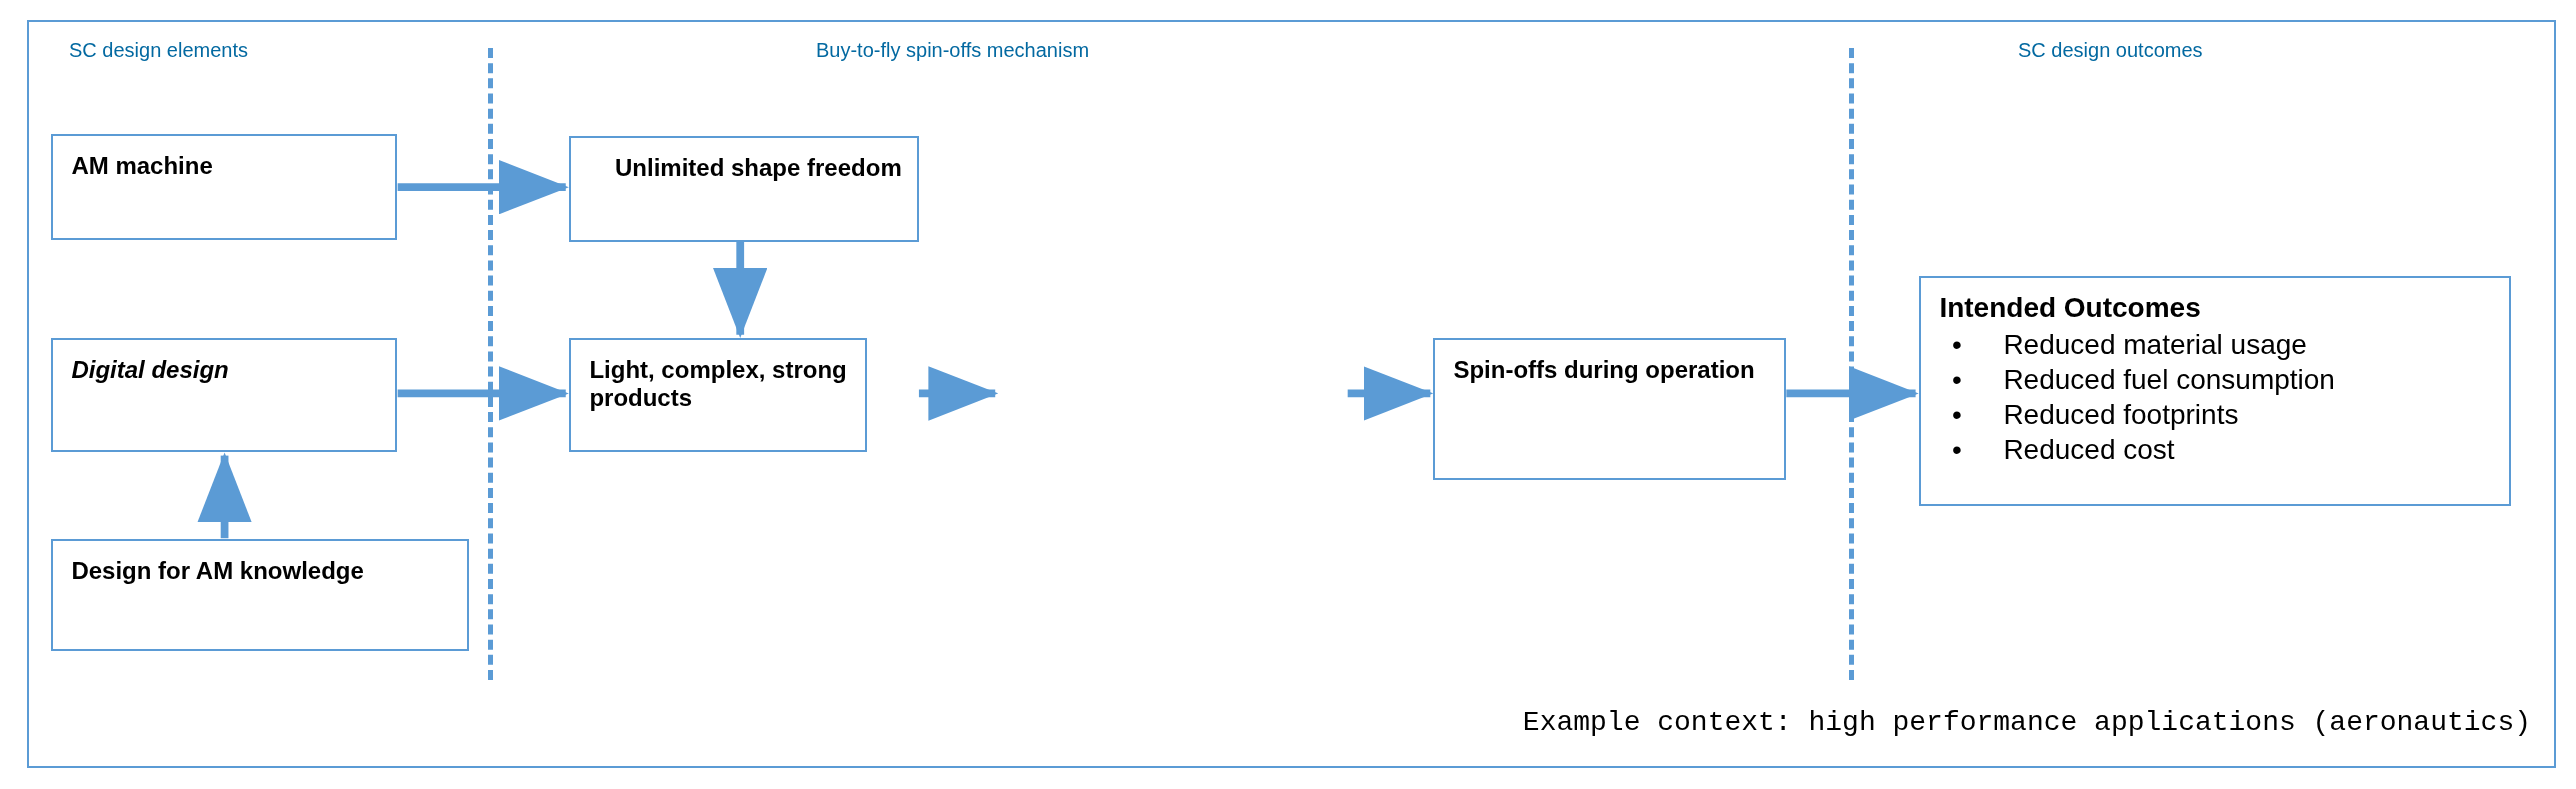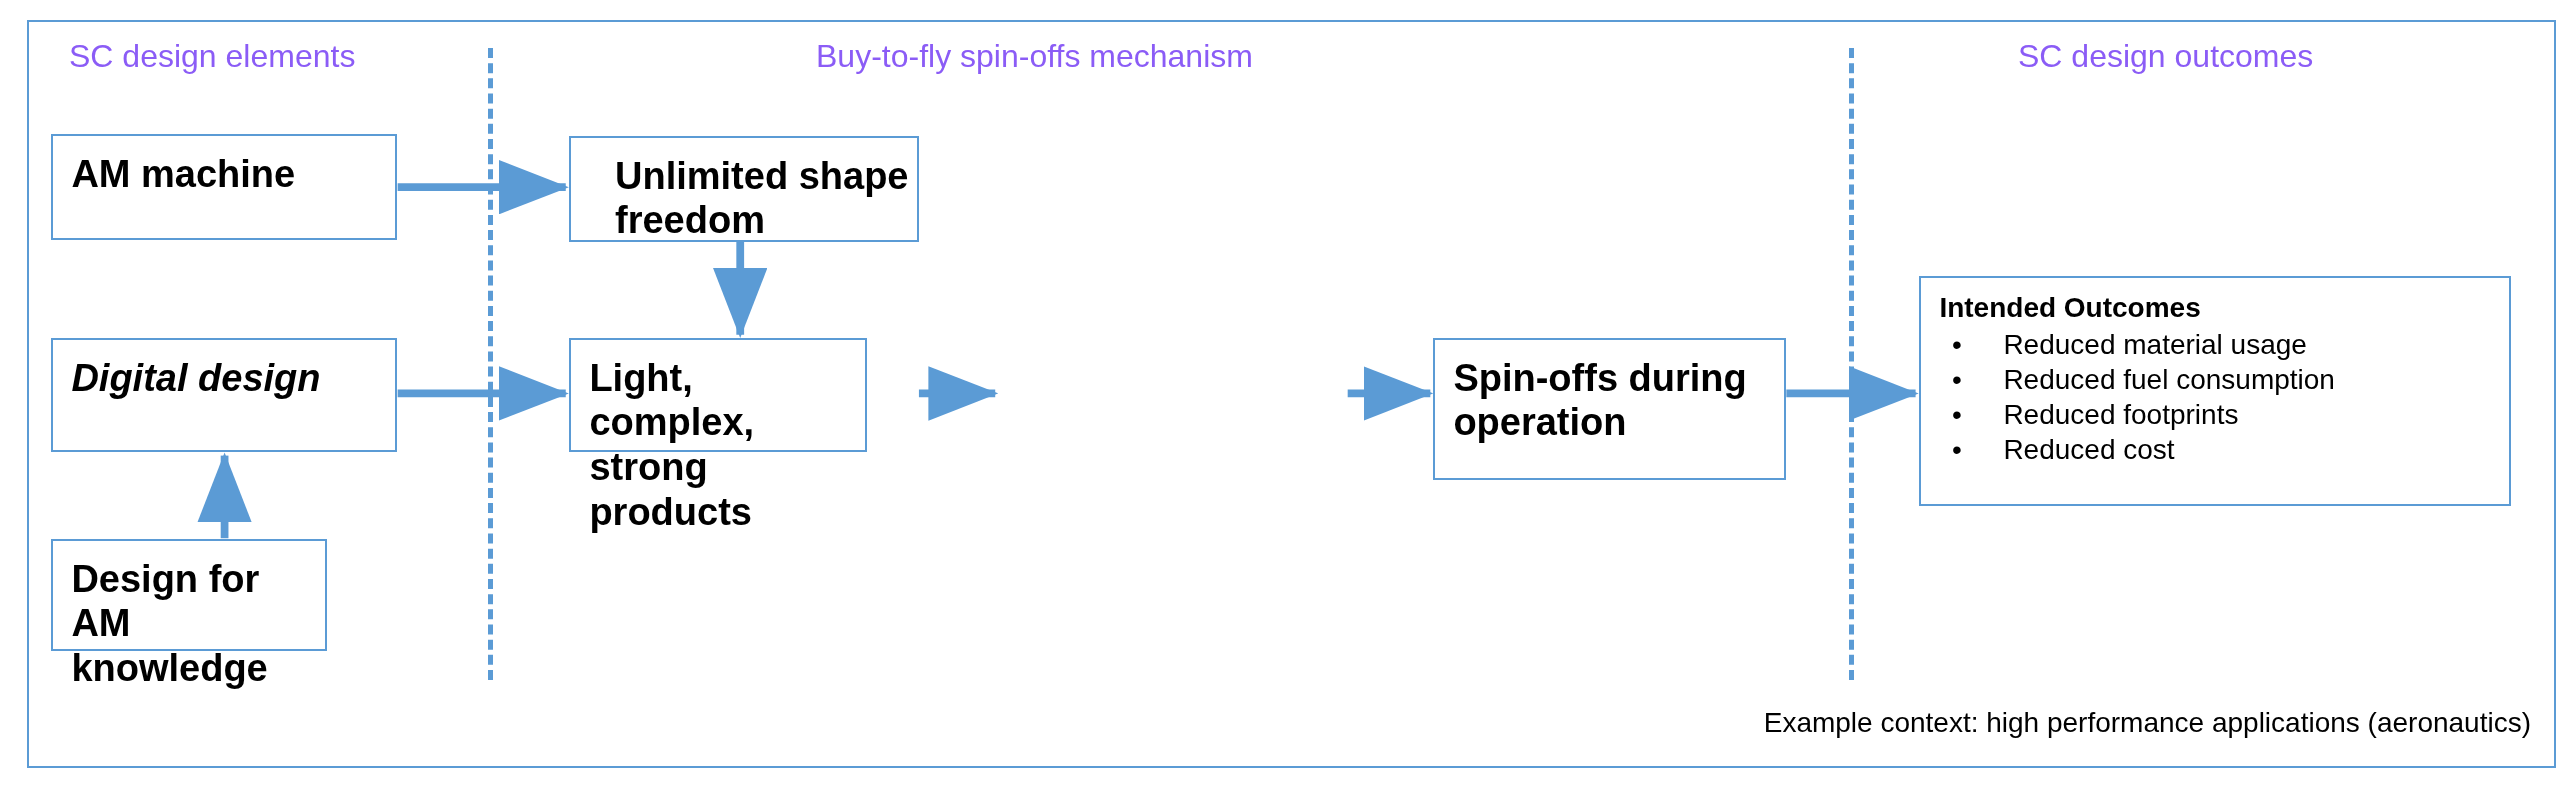--- a/index.html
+++ b/index.html
@@ -30,22 +30,22 @@
     width: 2529px;
     height: 748px;
     border: 2.8px solid #5B9BD5;
     box-sizing: border-box;
     background: #ffffff;
   }
 
   
   .col-header {
     position: absolute;
-    font-size: 32px;
-    color: #8b5cf6;
+    font-size: 20px;
+    color: #0369a1;
     font-weight: normal;
     white-space: nowrap;
     line-height: 1;
   }
   #header-sc-design-elements { left: 69px;  top: 40px; }
   #header-buy-to-fly        { left: 816px; top: 40px; }
   #header-sc-design-outcomes{ left: 2018px; top: 40px; }
 
   
   .divider {
@@ -57,30 +57,30 @@
   }
   #divider-left  { left: 488px; }
   #divider-right { left: 1849px; }
 
   
   .node-box {
     position: absolute;
     box-sizing: border-box;
     border: 2.8px solid #5B9BD5;
     background: #ffffff;
-    font-size: 38px;
+    font-size: 24px;
     font-weight: bold;
     color: #000000;
     line-height: 1.18;
     padding: 15.5px 0 0 18.4px;
   }
 
   #box-am-machine        { left: 51px;  top: 134px; width: 346px; height: 106px; }
   #box-digital-design    { left: 51px;  top: 338px; width: 346px; height: 114px; font-style: italic; }
-  #box-dfam-knowledge    { left: 51px;  top: 539px; width: 276px; height: 112px; }
+  #box-dfam-knowledge    { left: 51px;  top: 539px; width: 418px; height: 112px; }
   #box-unlimited-shape   { left: 569px; top: 136px; width: 350px; height: 106px; padding-left: 44px; }
   #box-light-complex     { left: 569px; top: 338px; width: 298px; height: 114px; }
   #box-improved-ratio    { left: 998px;top: 338px; width: 350px; height: 114px; }
   #box-spinoffs          { left: 1433px;top: 338px; width: 353px; height: 142px; }
 
   
   #box-intended-outcomes {
     position: absolute;
     left: 1919px;
     top: 276px;
@@ -121,20 +121,21 @@
 
   
   #footer-caption {
     position: absolute;
     right: 45px;
     top: 707px;
     font-size: 28px;
     color: #000000;
     font-weight: normal;
     white-space: nowrap;
+    font-family: Liberation Mono, monospace;
   }
 
   
   #connectors {
     position: absolute;
     left: 0;
     top: 0;
     width: 2576px;
     height: 789px;
     pointer-events: none;

